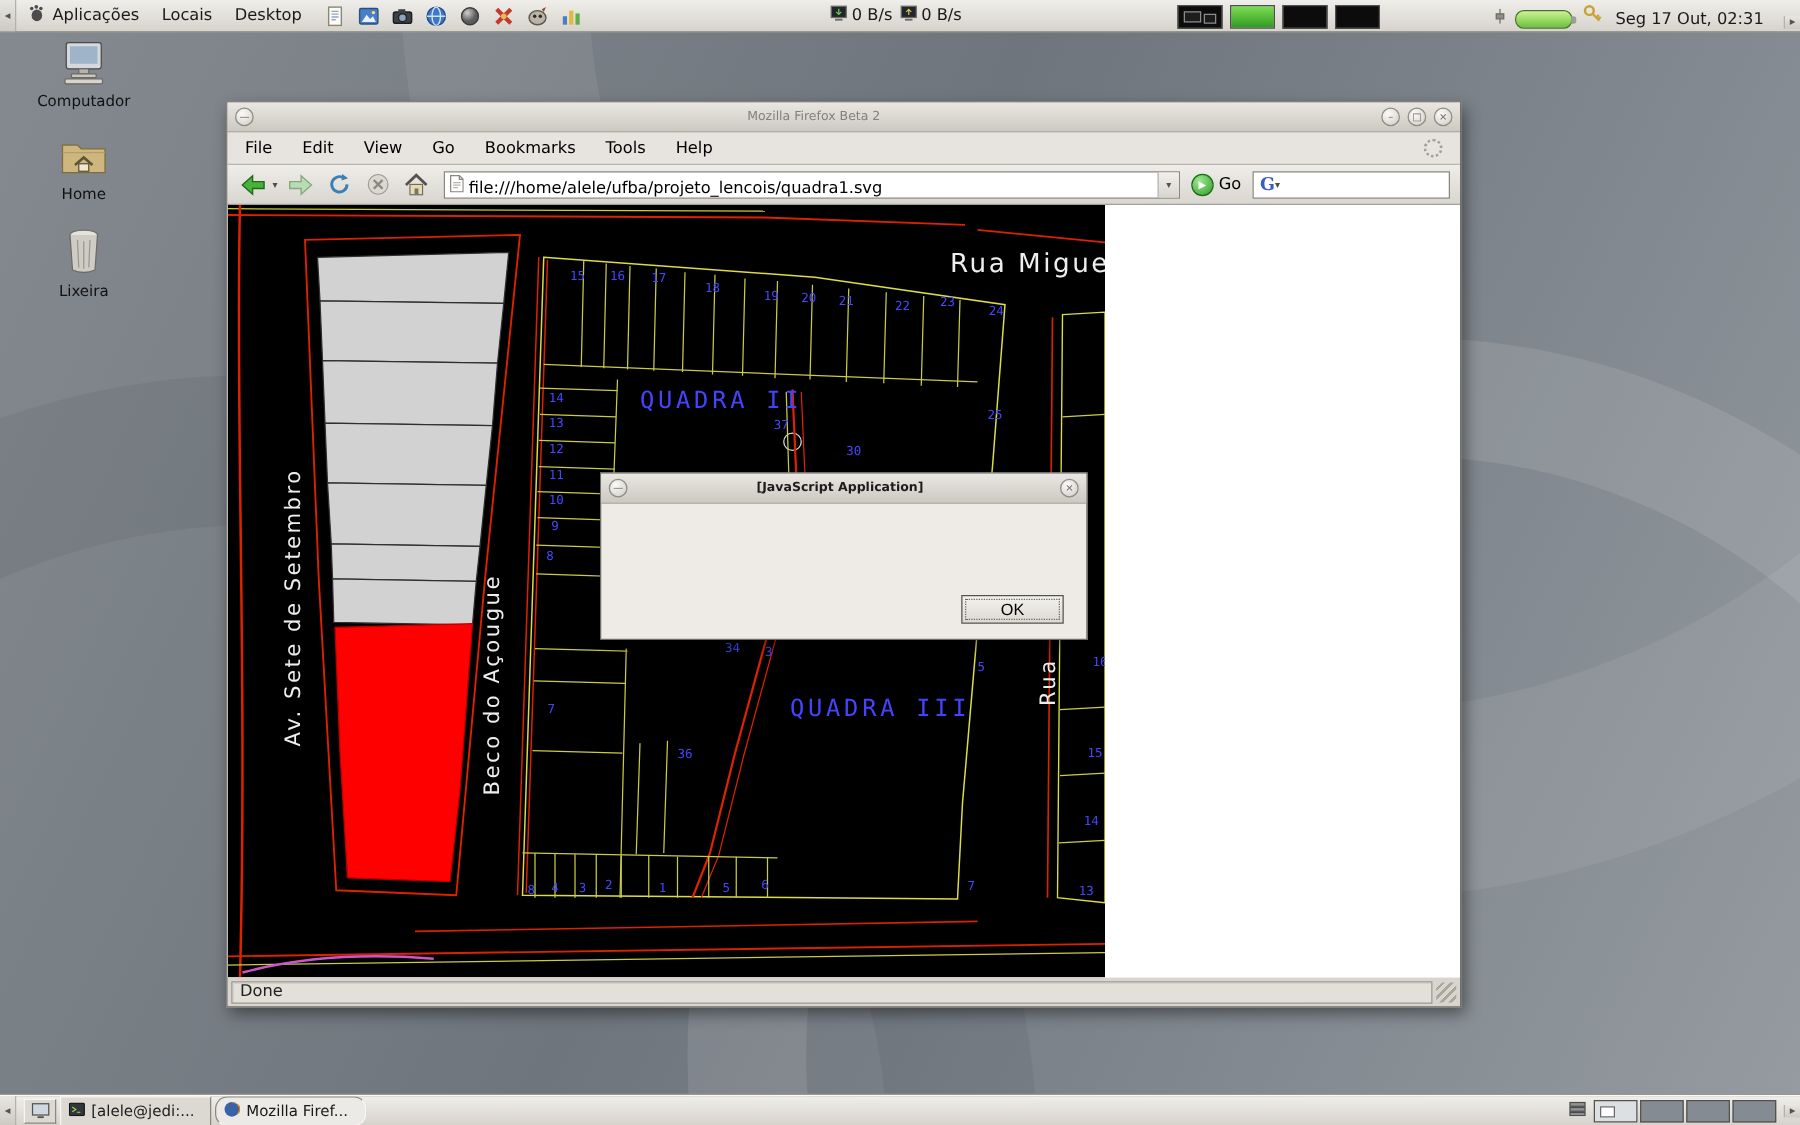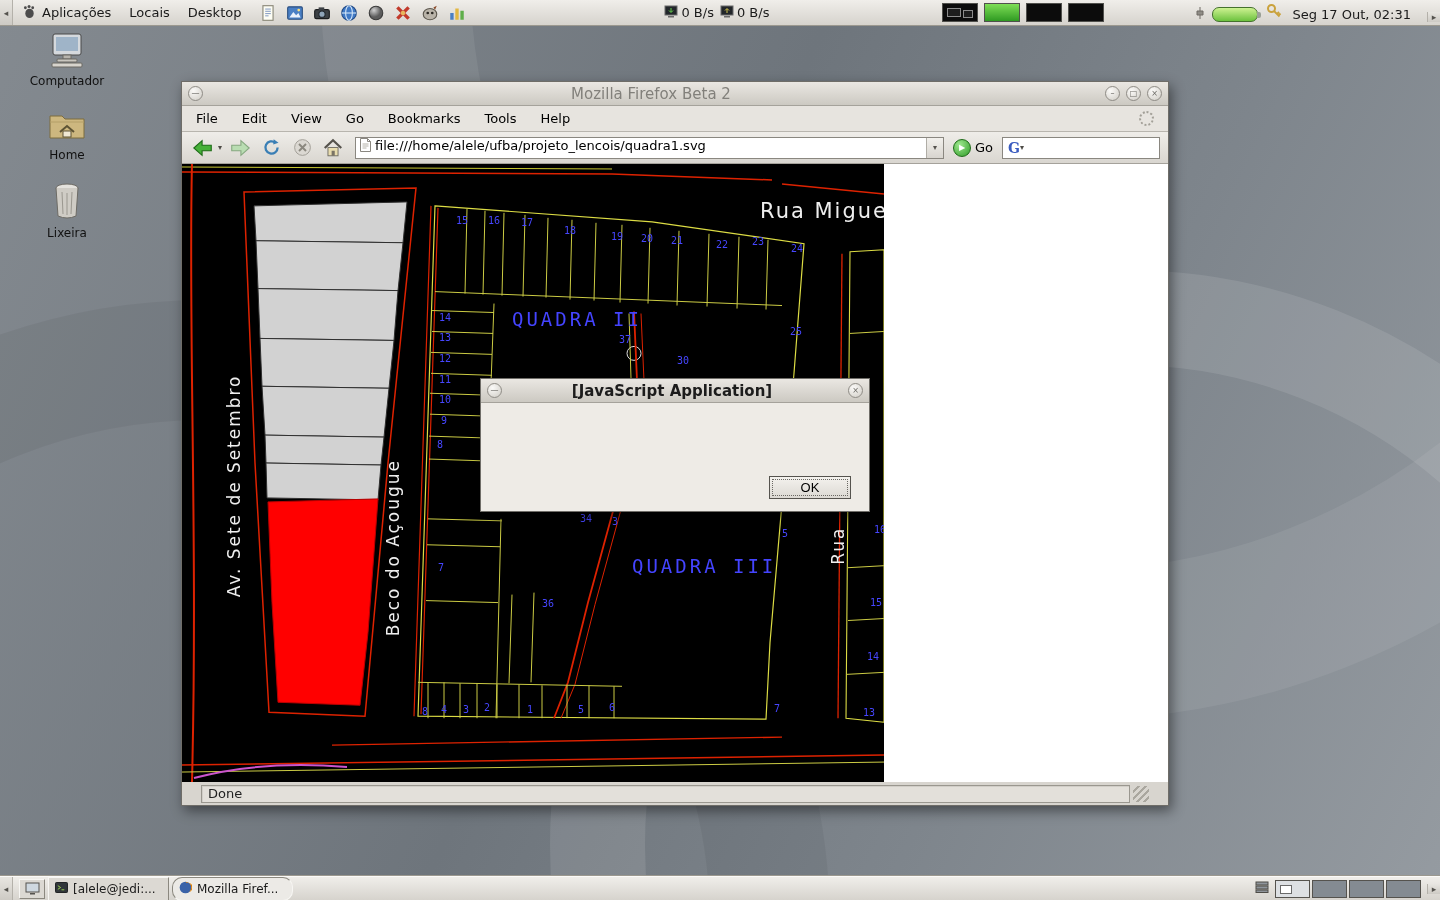--- a/index.html
+++ b/index.html
@@ -54,52 +54,52 @@
   .desk-icon .glyph { display:block; margin:0 auto 3px; }
 
   
   .window { position:absolute; background:#d8d5cf; border:1px solid #6f6d68;
             box-shadow:3px 5px 12px rgba(0,0,0,.45); z-index:10; display:flex; flex-direction:column; }
   .titlebar { height:24px; background:linear-gradient(#eae7e2,#ccc9c2); display:flex; align-items:center;
               padding:0 6px; border-bottom:1px solid #a5a29b; flex:0 0 auto; }
   .tb-icon { width:15px; height:15px; border-radius:50%; border:1px solid #8f8c86;
              background:radial-gradient(circle at 35% 30%,#fbfaf8,#cfccc5);
              display:flex; align-items:center; justify-content:center; font-size:8px; color:#6c6a65; flex:0 0 auto;}
-  .tb-title { flex:1; text-align:center; font-size:15px; color:#82807b; overflow:hidden; white-space:nowrap; }
+  .tb-title { flex:1; text-align:center; font-size:10px; color:#82807b; overflow:hidden; white-space:nowrap; }
   .tb-btns { display:flex; flex:0 0 auto; }
   .tb-btn { width:15px; height:15px; border-radius:50%; border:1px solid #8f8c86; margin-left:6px;
             background:radial-gradient(circle at 35% 30%,#fbfaf8,#cfccc5);
             display:flex; align-items:center; justify-content:center; font-size:8px; color:#6c6a65; }
 
   
   #firefox { left:181px; top:81px; width:988px; height:725px; }
   .menubar { height:26px; background:#e7e4df; border-bottom:1px solid #b8b5ae; display:flex; align-items:center;
              gap:24px; padding:0 14px; font-size:13px; flex:0 0 auto; }
   .menubar .menu { cursor:default; }
   .throbber { margin-left:auto; width:15px; height:15px; border-radius:50%; border:2px dotted #a29f97; }
   .toolbar { height:32px; background:linear-gradient(#efede9,#d9d6d0); border-bottom:1px solid #a5a29b;
              display:flex; align-items:center; padding:0 8px; gap:5px; flex:0 0 auto; }
   .nav-btn { width:26px; height:26px; display:flex; align-items:center; justify-content:center; flex:0 0 auto; }
   .caret { font-size:8px; color:#4e4c47; margin-left:-3px; }
-  .urlbar { flex:1; height:22px; background:#fff; border:1px solid #8a8780; display:flex; align-items:flex-start;
+  .urlbar { flex:1; height:22px; background:#fff; border:1px solid #8a8780; display:flex; align-items:flex-end;
             padding:0 0 0 4px; font-size:13px; margin-left:4px; }
   .url-text { flex:1; white-space:nowrap; overflow:hidden; }
   .url-drop { width:17px; height:20px; background:linear-gradient(#f2f0ec,#d8d5cf); border-left:1px solid #b0ada6;
               display:flex; align-items:center; justify-content:center; font-size:8px; color:#55524d; }
   .go-btn { display:flex; align-items:center; gap:4px; padding:0 4px; font-size:13px; flex:0 0 auto; }
   .go-circle { width:18px; height:18px; border-radius:50%; border:1px solid #1d6b17; color:#fff; font-size:8px;
                display:flex; align-items:center; justify-content:center;
                background:radial-gradient(circle at 35% 30%,#9fe88f,#2f9c27); }
   .searchbar { width:158px; height:22px; background:#fff; border:1px solid #8a8780; display:flex;
                align-items:center; padding:0 5px; gap:3px; flex:0 0 auto; }
   .g-ico { color:#3a5bbf; font-weight:bold; font-size:14px; font-family:"DejaVu Serif",serif; }
   .content { flex:1; display:flex; background:#fff; overflow:hidden; }
   #map-svg { flex:0 0 702px; height:100%; display:block; }
   .page-rest { flex:1; background:#fff; }
-  .statusbar { height:23px; display:flex; align-items:center; padding:2px 19px; gap:3px; flex:0 0 auto; }
+  .statusbar { height:23px; display:flex; align-items:center; padding:2px 3px; gap:3px; flex:0 0 auto; }
   .status-field { flex:1; height:18px; border:1px solid #9a978f; background:#e3e0da; display:flex;
                   align-items:center; padding:0 6px; font-size:13px; color:#222;
                   box-shadow:inset 1px 1px 0 rgba(0,0,0,.08); }
   .grip { width:16px; height:16px;
           background:repeating-linear-gradient(135deg,transparent 0 3px,#aaa79f 3px 5px); }
 
   
   .street { fill:#eeeeee; font-family:"DejaVu Sans",sans-serif; letter-spacing:2px; }
   .quadra { fill:#4444ff; font-family:"DejaVu Sans Mono","Liberation Mono",monospace; letter-spacing:3px; }
   .lotnum { fill:#4646ff; font-family:"DejaVu Sans Mono","Liberation Mono",monospace; font-size:10px; }

